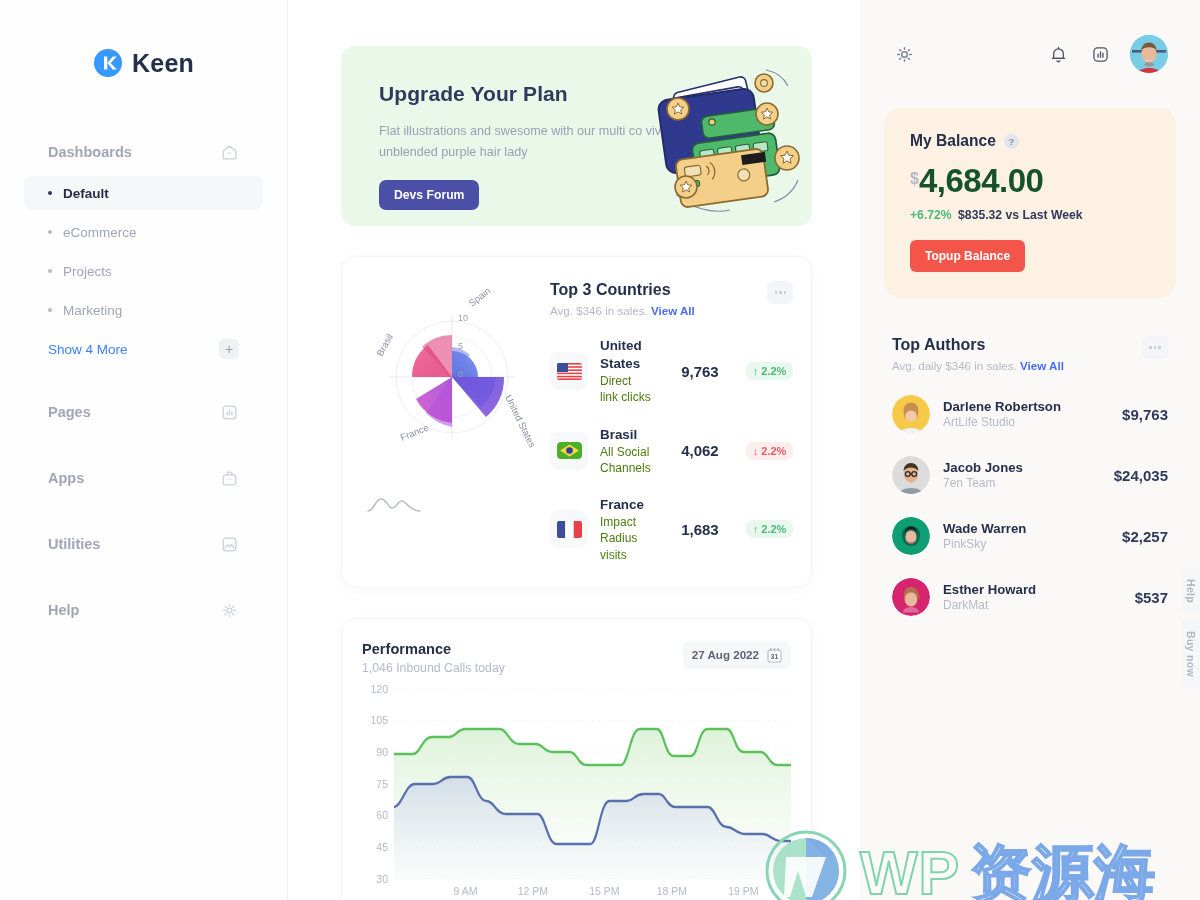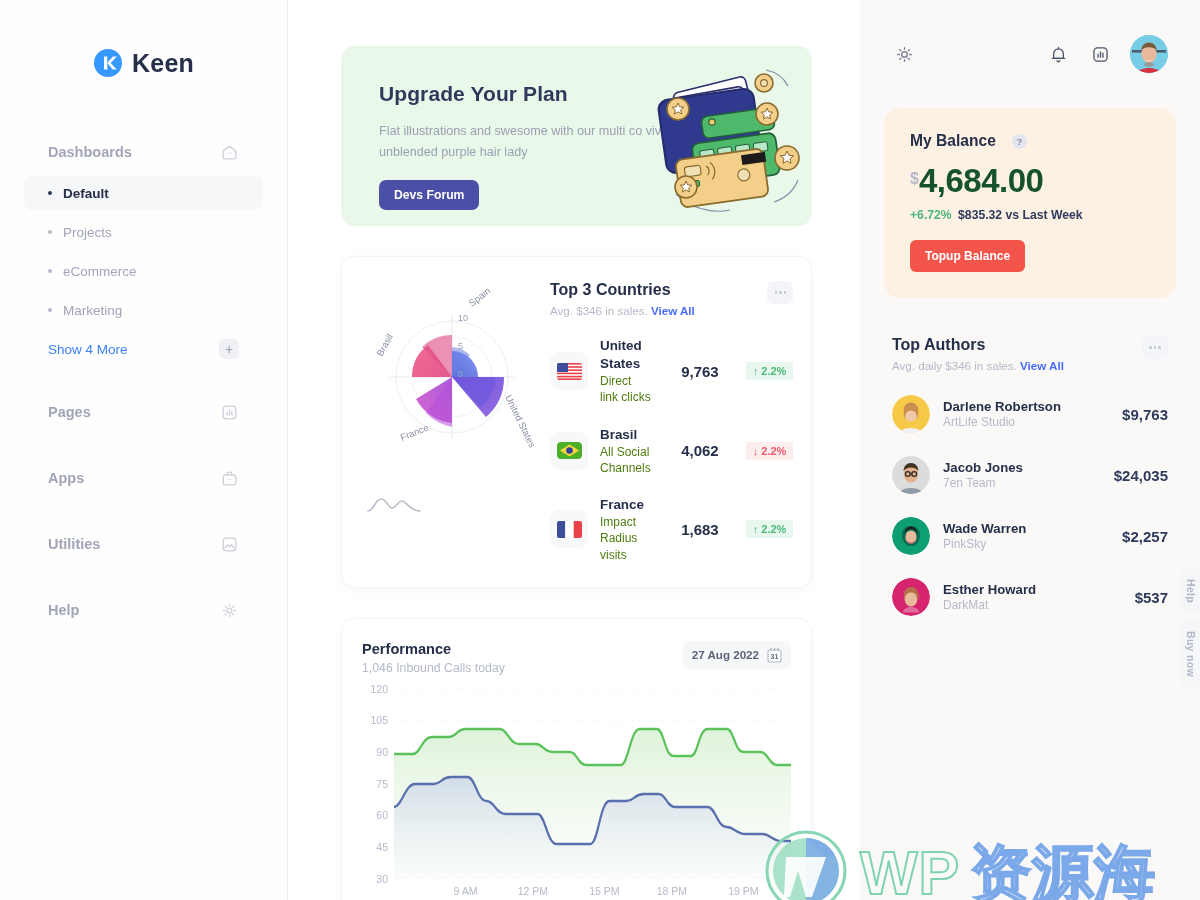--- a/index.html
+++ b/index.html
@@ -101,21 +101,21 @@
   .flag-box {
     width: 38px; height: 38px; border-radius: 9px; background: #f7f8fa;
     display: flex; align-items: center; justify-content: center; flex: 0 0 38px;
   }
   .flag { width: 25px; height: 17px; border-radius: 2px; overflow: hidden; position: relative; display:block; }
   .c-info { flex: 1 1 auto; min-width: 0; }
   .c-name { font-size: 13.4px; font-weight: 700; color: #252f4a; line-height: 1.35; max-width: 78px; }
   .c-desc { font-size: 12px; color: #4d7c0f; line-height: 1.35; max-width: 88px; }
   .c-val { font-size: 15px; font-weight: 700; color: #252f4a; width: 56px; text-align: right; flex: 0 0 56px; }
   .pill {
-    font-size: 11px; font-weight: 700; border-radius: 1px; padding: 3px 7px;
+    font-size: 11px; font-weight: 700; border-radius: 7px; padding: 3px 7px;
     flex: 0 0 auto; margin-left: 15px; white-space: nowrap;
   }
   .pill.up { background: #e9f8ef; color: #4bb87a; }
   .pill.down { background: #fdeeee; color: #f1566a; }
 
   
   .perf { margin-top: 30px; padding: 22px 20px 8px 20px; height: 300px; }
   .perf-head { display: flex; justify-content: space-between; align-items: flex-start; }
   .perf-title { font-size: 14.6px; font-weight: 700; color: #252f4a; }
   .perf-sub { margin-top: 4px; font-size: 12.3px; color: #b5b9c9; }
@@ -142,21 +142,21 @@
   .topbar-right { display: flex; align-items: center; gap: 18px; }
   .icon-btn { width: 24px; height: 24px; display: flex; align-items: center; justify-content: center; border: none; background: none; cursor: pointer; padding: 0; }
   .avatar {
     width: 38px; height: 38px; border-radius: 50%; overflow: hidden; position: relative;
     background: #6fc6e0; flex: 0 0 38px;
   }
 
   .balance-card {
     background: #fdf1e4; border-radius: 16px; padding: 24px 26px 26px 26px;
   }
-  .bal-title-row { display: flex; align-items: center; gap: 16px; }
+  .bal-title-row { display: flex; align-items: center; gap: 8px; }
   .bal-title { font-size: 15.6px; font-weight: 700; color: #252f4a; }
   .q-mark {
     width: 15px; height: 15px; border-radius: 50%; background: #e3e5ee;
     color: #8a8fa3; font-size: 9.5px; font-weight: 700;
     display: flex; align-items: center; justify-content: center;
   }
   .bal-amount { margin-top: 14px; display: flex; align-items: flex-start; }
   .bal-cur { font-size: 16px; color: #b5b9c9; font-weight: 600; margin-top: 6px; }
   .bal-num { font-size: 33px; font-weight: 700; color: #14532d; letter-spacing: -.5px; line-height: 1; }
   .bal-delta { margin-top: 11px; font-size: 12.2px; }
@@ -229,25 +229,25 @@
           </svg>
         </span>
       </div>
       <div class="nav-sub">
         <div class="nav-item active">
           <span class="dot"></span>
           <span class="lbl">Default</span>
         </div>
         <div class="nav-item">
           <span class="dot"></span>
-          <span class="lbl">Projects</span>
+          <span class="lbl">eCommerce</span>
         </div>
         <div class="nav-item">
           <span class="dot"></span>
-          <span class="lbl">eCommerce</span>
+          <span class="lbl">Projects</span>
         </div>
         <div class="nav-item">
           <span class="dot"></span>
           <span class="lbl">Marketing</span>
         </div>
         <div class="show-more">
           <span class="lbl">Show 4 More</span>
           <span class="plus-btn">+</span>
         </div>
       </div>

